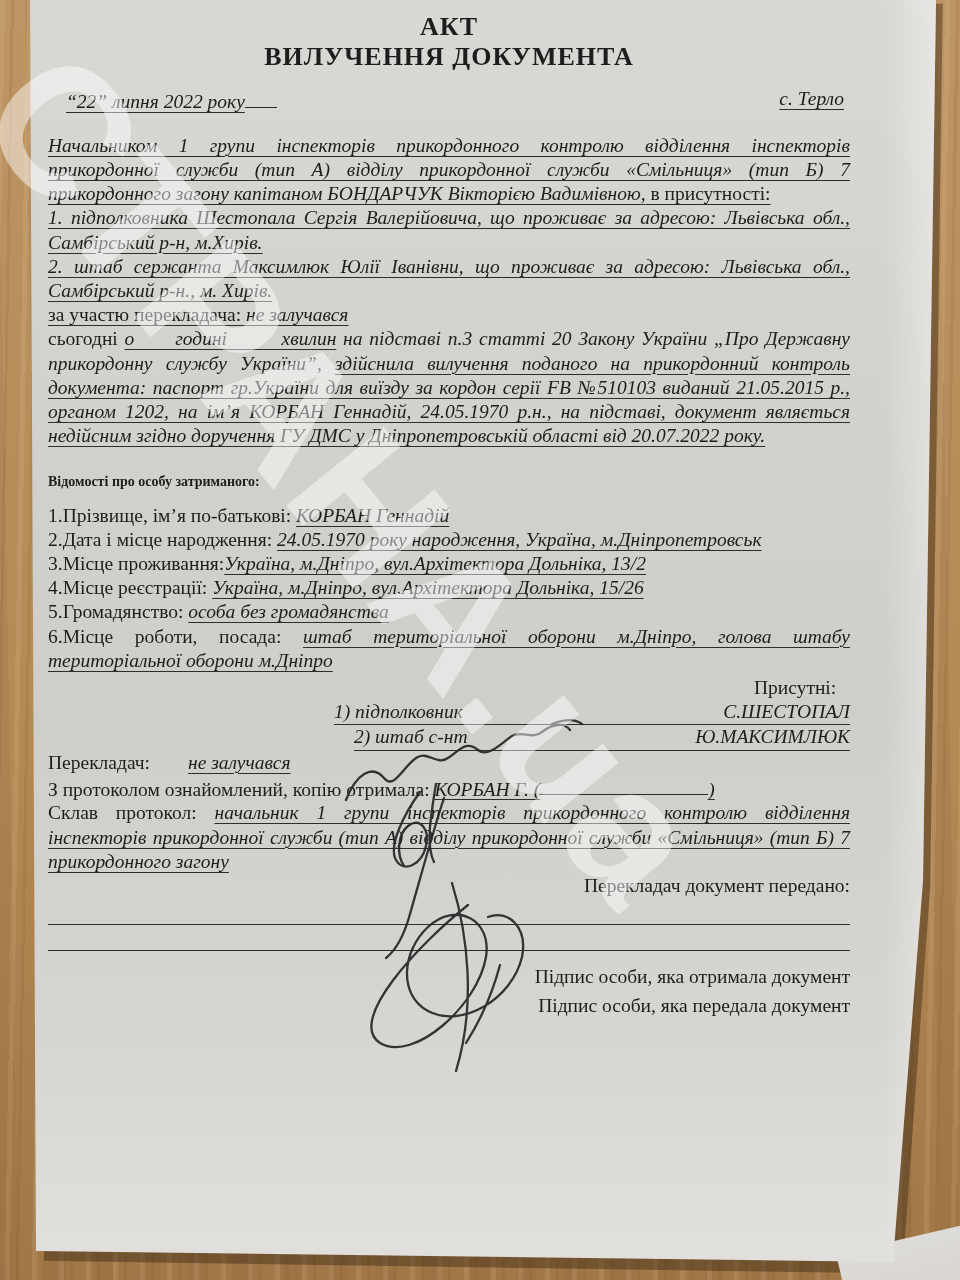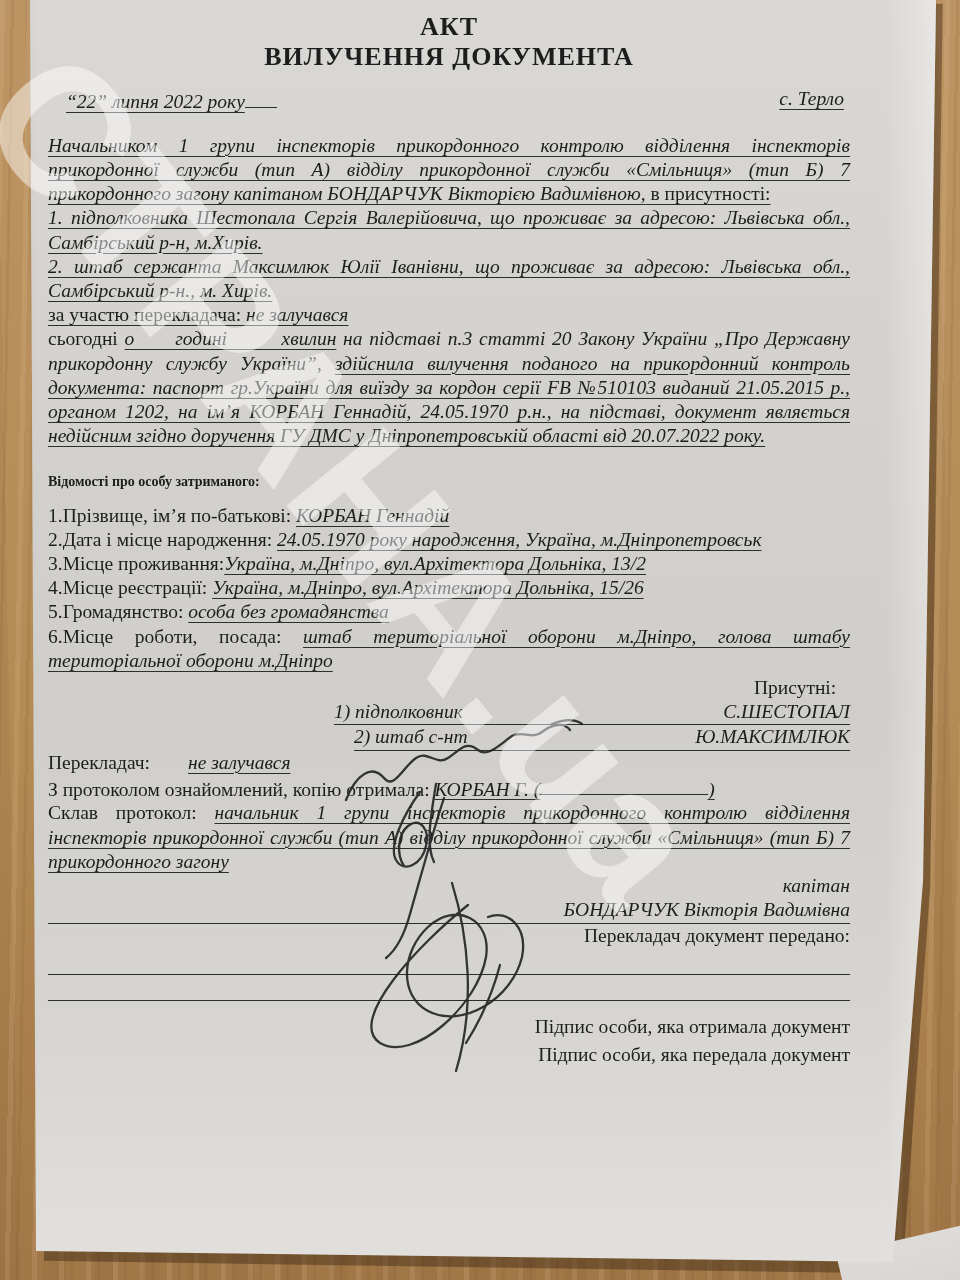--- a/index.html
+++ b/index.html
@@ -142,24 +142,20 @@
     </div>
 
     <div>
       <span>З протоколом ознайомлений, копію отримала: </span><span class="it u">КОРБАН Г. (</span><span class="blank" style="width:168px"></span><span class="it u">)</span>
     </div>
 
     <div class="jus">
       <span>Склав протокол: </span><span class="it u">начальник 1 групи інспекторів прикордонного контролю відділення інспекторів прикордонної служби (тип А) відділу прикордонної служби «Смільниця» (тип Б) 7 прикордонного загону</span>
     </div>
 
-    <div class="row ub">
-      <span class="it">капітан</span>
-      <span class="it">БОНДАРЧУК Вікторія Вадимівна</span>
-    </div>
 
     <div class="row">
       <span>Перекладач документ передано:</span>
       <span class="fill"></span>
     </div>
 
     <div class="hrline" style="margin-top:22px"></div>
     <div class="hrline" style="margin-top:25px"></div>
 
     <div class="row" style="margin-top:14px">

